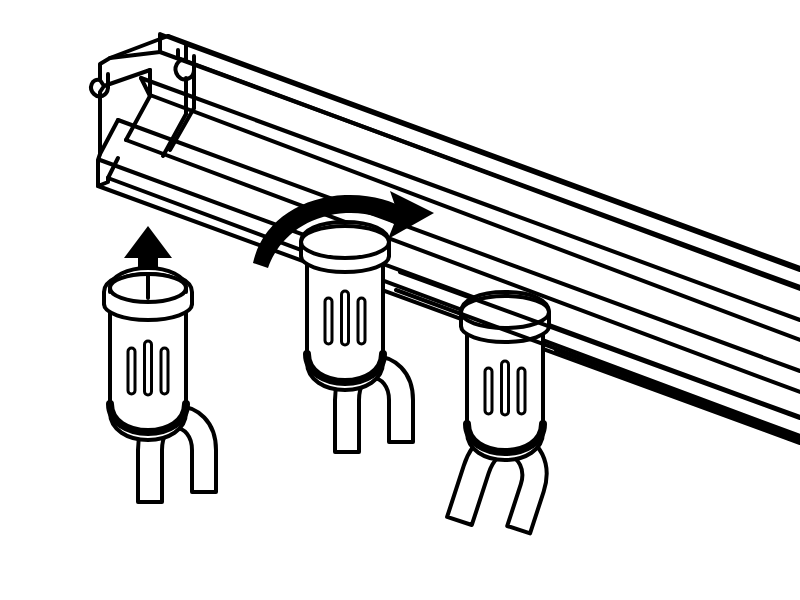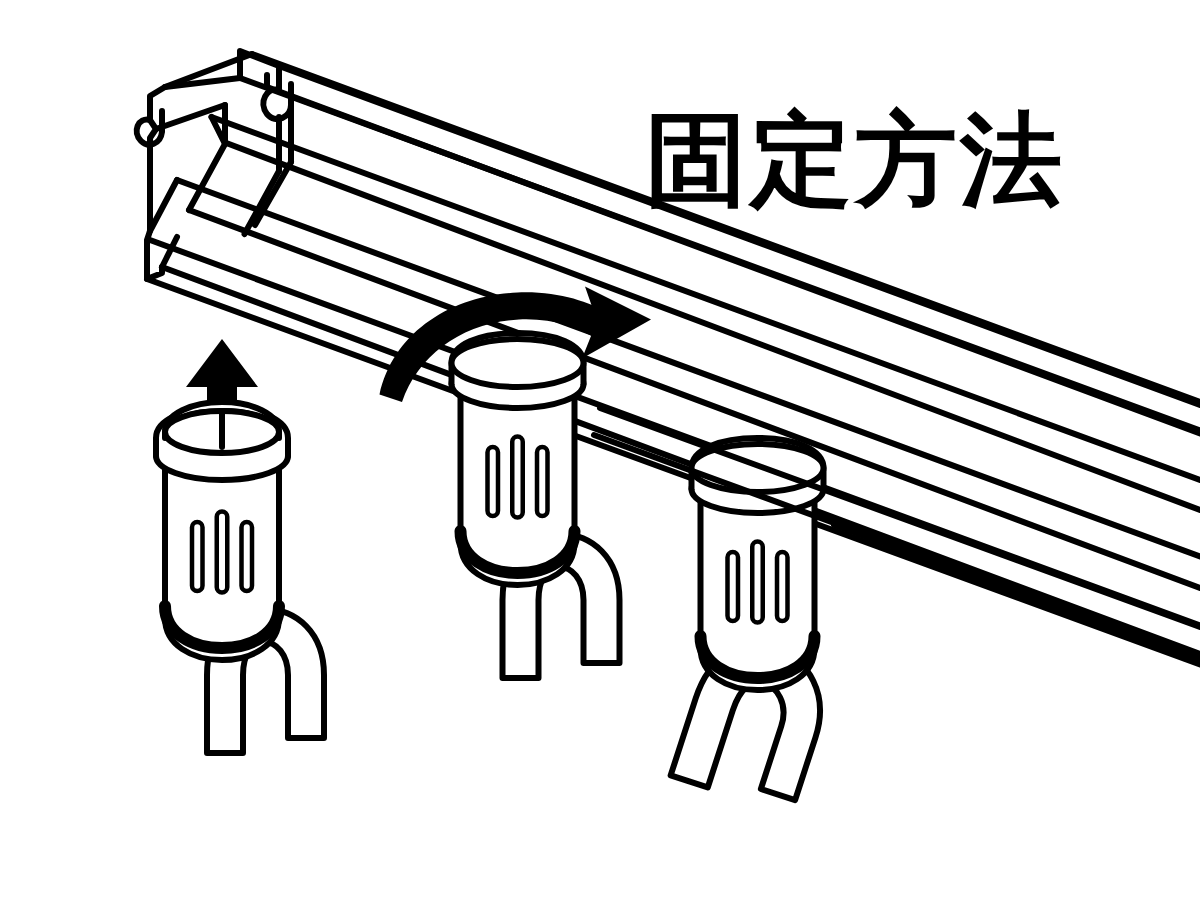--- a/index.html
+++ b/index.html
@@ -230,15 +230,14 @@
     </g>
 
     <g fill="none" stroke="#000" stroke-width="4" stroke-linecap="round">
       <line x1="396" y1="290" x2="800" y2="438"></line>
       <line x1="400" y1="272" x2="800" y2="418"></line>
       <line x1="556" y1="350" x2="800" y2="440"></line>
     </g>
 
   </svg>
 
-  <div id="title">固定方法</div>
 
 </div>
 
 </body></html>

